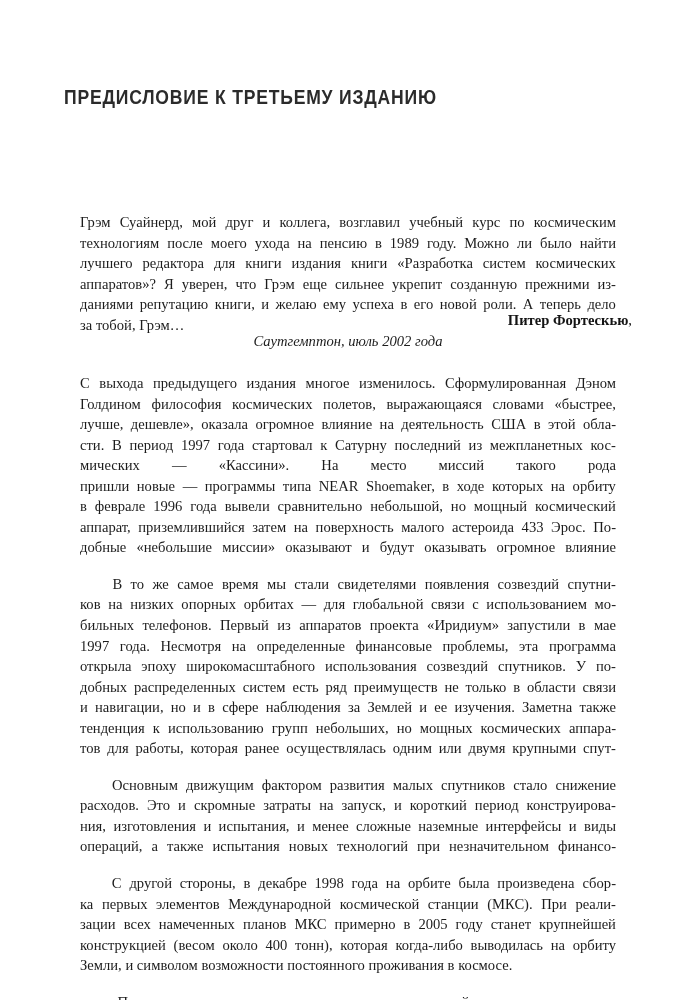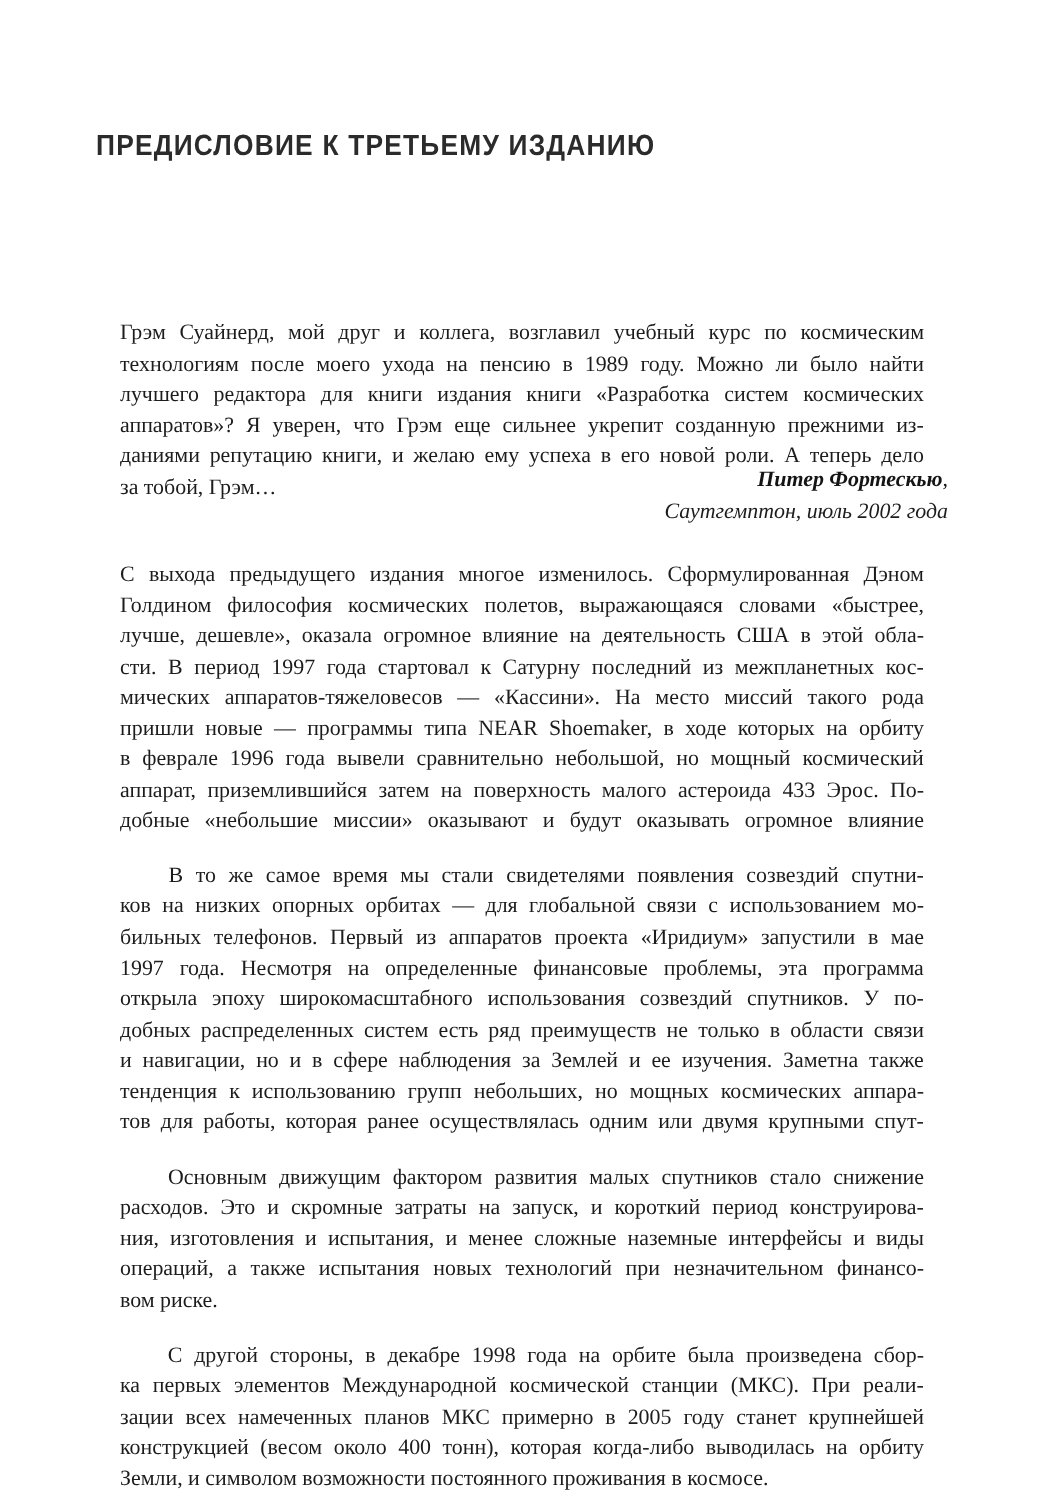--- a/index.html
+++ b/index.html
@@ -86,29 +86,29 @@
     top: 310px;
     width: 568px;
     text-align: right;
   }
   .sig-name {
     display: block;
     font-size: 14.6px;
     line-height: 21px;
     font-weight: 700;
     color: #141414;
-    font-style: italic;
   }
   .sig-name .comma { font-weight: 400; }
   .sig-place {
     display: block;
     font-size: 14.6px;
     line-height: 21px;
     font-style: italic;
     color: #1c1c1c;
+    text-align: center;
   }
 
   .block-2 { position: absolute; left: 64px; top: 357px; width: 568px; }
 </style>
 </head>
 <body>
 
 <div class="page">
 
   <h1 class="chapter-title">ПРЕДИСЛОВИЕ К ТРЕТЬЕМУ ИЗДАНИЮ</h1>
@@ -237,21 +237,20 @@
           <span>стартовал</span>
           <span>к</span>
           <span>Сатурну</span>
           <span>последний</span>
           <span>из</span>
           <span>межпланетных</span>
           <span>кос-</span>
         </div>
         <div class="ln j">
           <span>мических</span>
-          <span>аппаратов-тяжеловесов</span>
           <span>—</span>
           <span>«Кассини».</span>
           <span>На</span>
           <span>место</span>
           <span>миссий</span>
           <span>такого</span>
           <span>рода</span>
         </div>
         <div class="ln j">
           <span>пришли</span>
@@ -461,21 +460,20 @@
           <span>операций,</span>
           <span>а</span>
           <span>также</span>
           <span>испытания</span>
           <span>новых</span>
           <span>технологий</span>
           <span>при</span>
           <span>незначительном</span>
           <span>финансо-</span>
         </div>
-        <div class="ln last">вом риске.</div>
       </div>
       <div class="para">
         <div class="ln j">
           <span class="ind"></span>
           <span>С</span>
           <span>другой</span>
           <span>стороны,</span>
           <span>в</span>
           <span>декабре</span>
           <span>1998</span>

